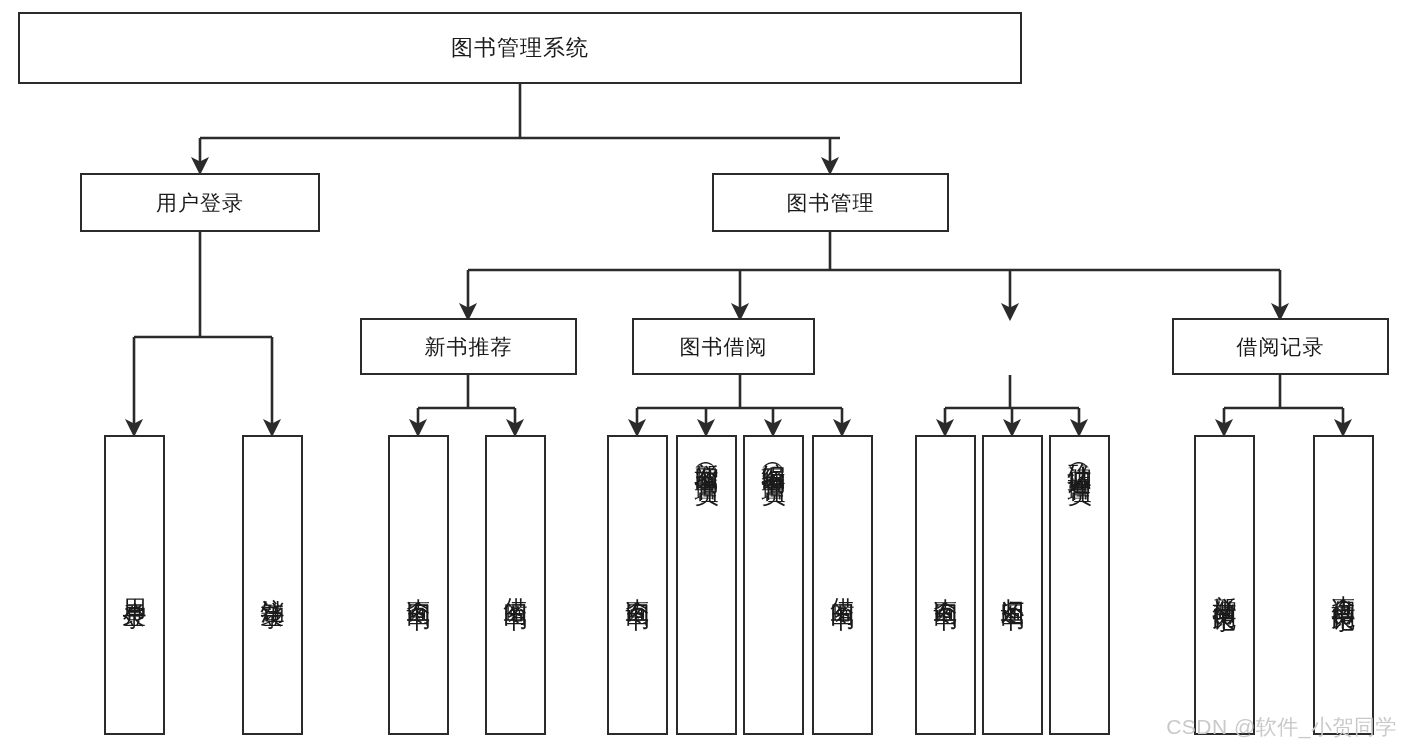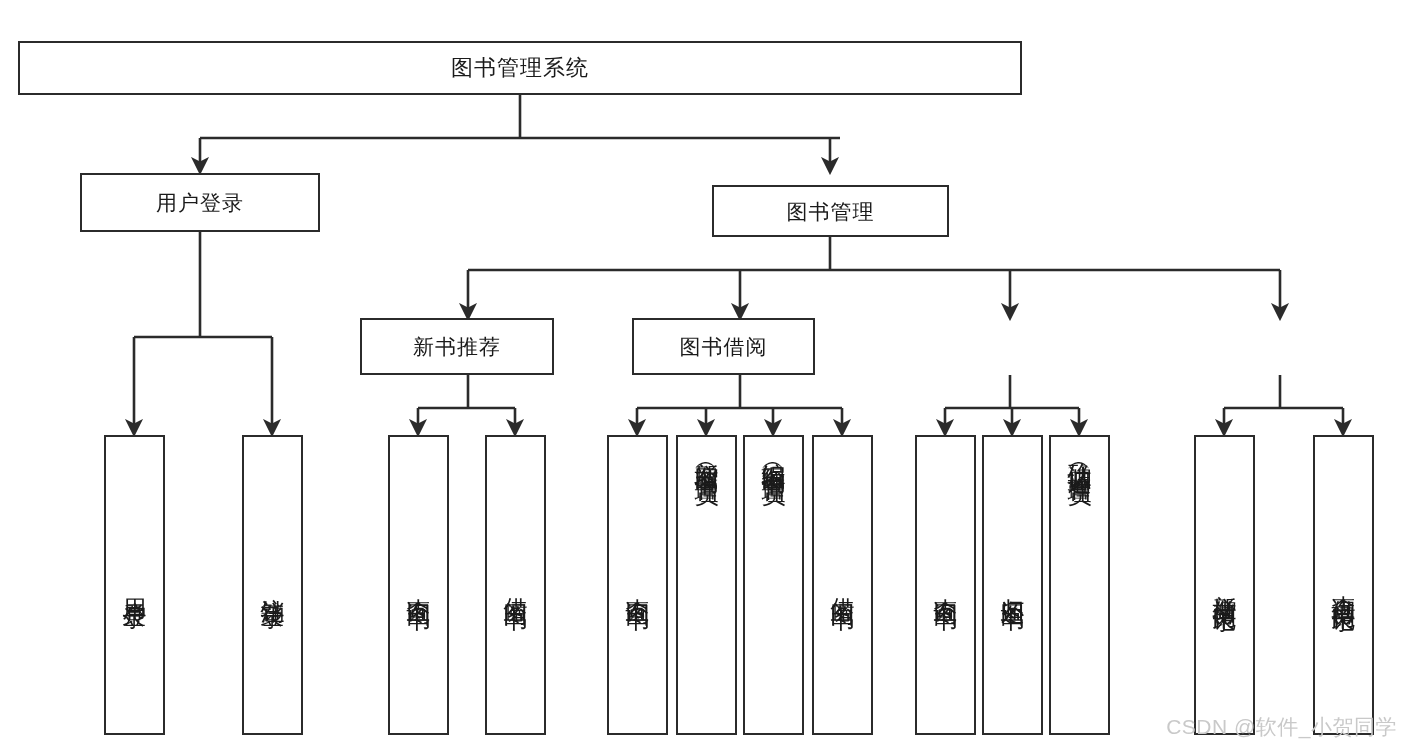--- a/index.html
+++ b/index.html
@@ -72,36 +72,39 @@
       <path d="M 1012 408 L 1012 428" marker-end="url(#arrow)"></path>
       <path d="M 1079 408 L 1079 428" marker-end="url(#arrow)"></path>
 
       <path d="M 1280 375 L 1280 408"></path>
       <path d="M 1224 408 L 1343 408"></path>
       <path d="M 1224 408 L 1224 428" marker-end="url(#arrow)"></path>
       <path d="M 1343 408 L 1343 428" marker-end="url(#arrow)"></path>
     </g>
   </svg>
 
-  <div class="node h-node root" style="left:18px;top:12px;width:1004px;height:54px;margin-top:29px;">
+  <div class="node h-node root" style="left:18px;top:12px;width:1004px;height:72px;">
     <span class="node-label">图书管理系统</span>
   </div>
 
   <div class="node h-node" style="left:80px;top:173px;width:240px;height:59px;">
     <span class="node-label">用户登录</span>
   </div>
-  <div class="node h-node" style="left:712px;top:185px;width:237px;height:52px;">
+  <div class="node h-node" style="left:712px;top:173px;width:237px;height:59px;">
     <span class="node-label">图书管理</span>
   </div>
 
-  <div class="node h-node" style="left:360px;top:318px;width:194px;height:57px;">
+  <div class="node h-node" style="left:360px;top:318px;width:217px;height:57px;">
     <span class="node-label">新书推荐</span>
   </div>
   <div class="node h-node" style="left:632px;top:318px;width:183px;height:57px;">
     <span class="node-label">图书借阅</span>
+  </div>
+  <div class="node h-node" style="left:1172px;top:318px;width:217px;height:57px;">
+    <span class="node-label">借阅记录</span>
   </div>
 
   <div class="node v-node centered" style="left:104px;top:435px;width:61px;height:300px;">
     <span class="node-label">用户登录</span>
   </div>
   <div class="node v-node centered" style="left:242px;top:435px;width:61px;height:300px;">
     <span class="node-label">注销登录</span>
   </div>
 
   <div class="node v-node centered" style="left:388px;top:435px;width:61px;height:300px;">

